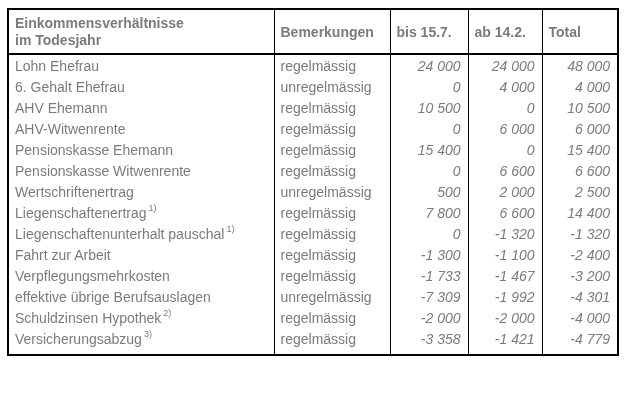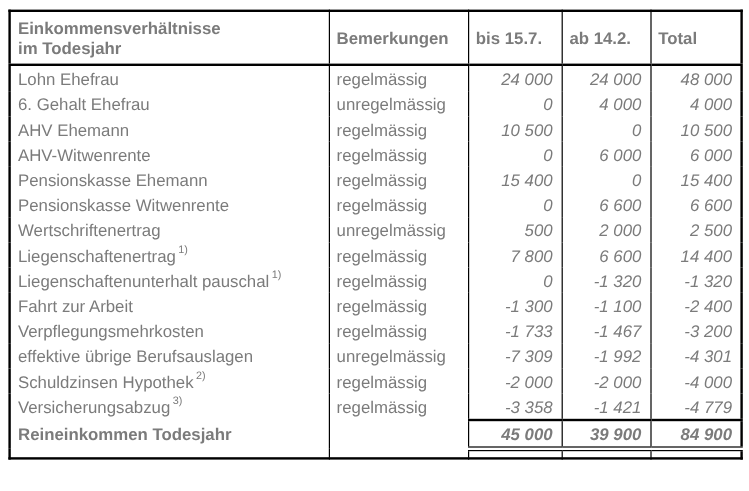--- a/index.html
+++ b/index.html
@@ -211,27 +211,20 @@
 
   <tr>
     <td class="lbl"><span class="lbl-text">Versicherungsabzug</span><sup class="fnote">3)</sup></td>
     <td class="rem">regelmässig</td>
     <td class="num bis">-3 358</td>
     <td class="num ab">-1 421</td>
     <td class="num tot">-4 779</td>
   </tr>
 </tbody>
     <tbody>
-      <tr class="total-row">
-        <td style="font-weight:bold;">Reineinkommen Todesjahr</td>
-        <td></td>
-        <td class="num">45 000</td>
-        <td class="num">39 900</td>
-        <td class="num">84 900</td>
-      </tr>
       <tr class="spacer-row">
         <td></td>
         <td></td>
         <td></td>
         <td></td>
         <td></td>
       </tr>
     </tbody>
   </table>
 </div>

